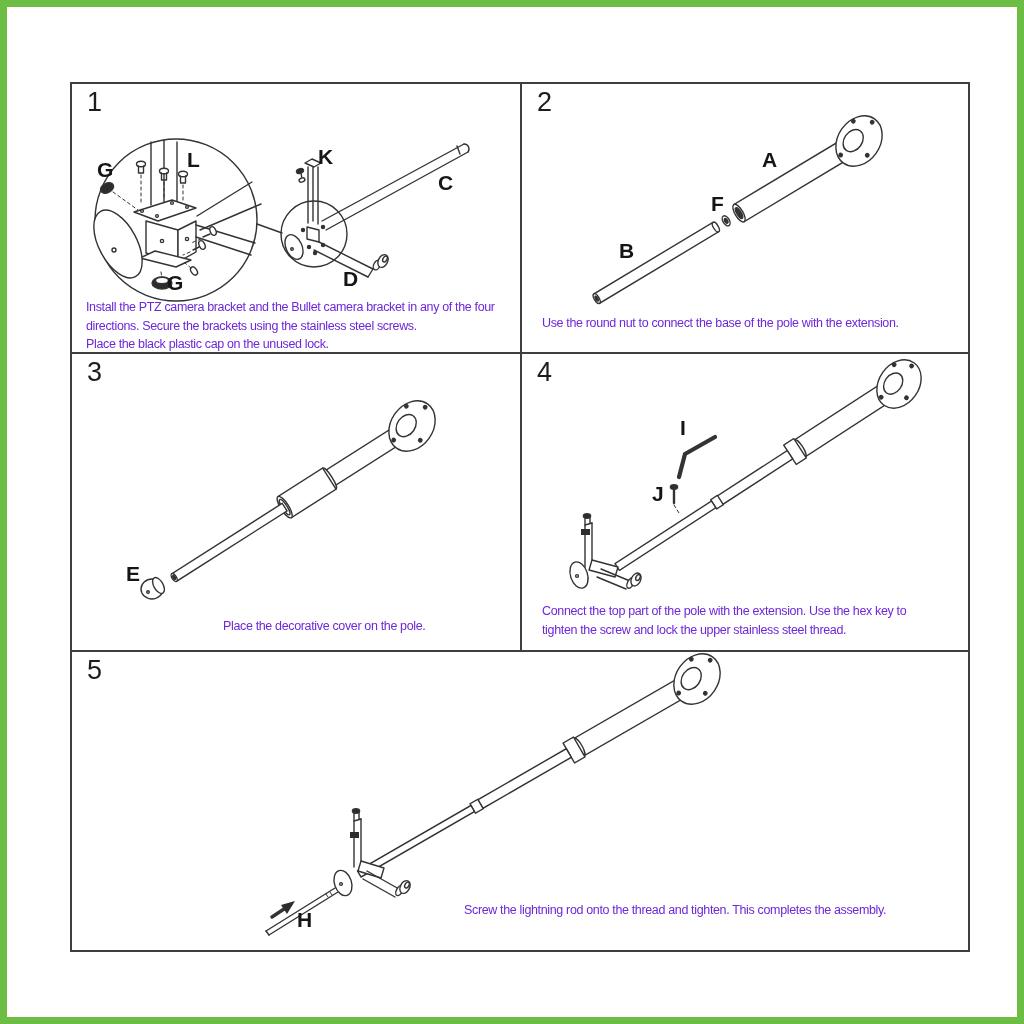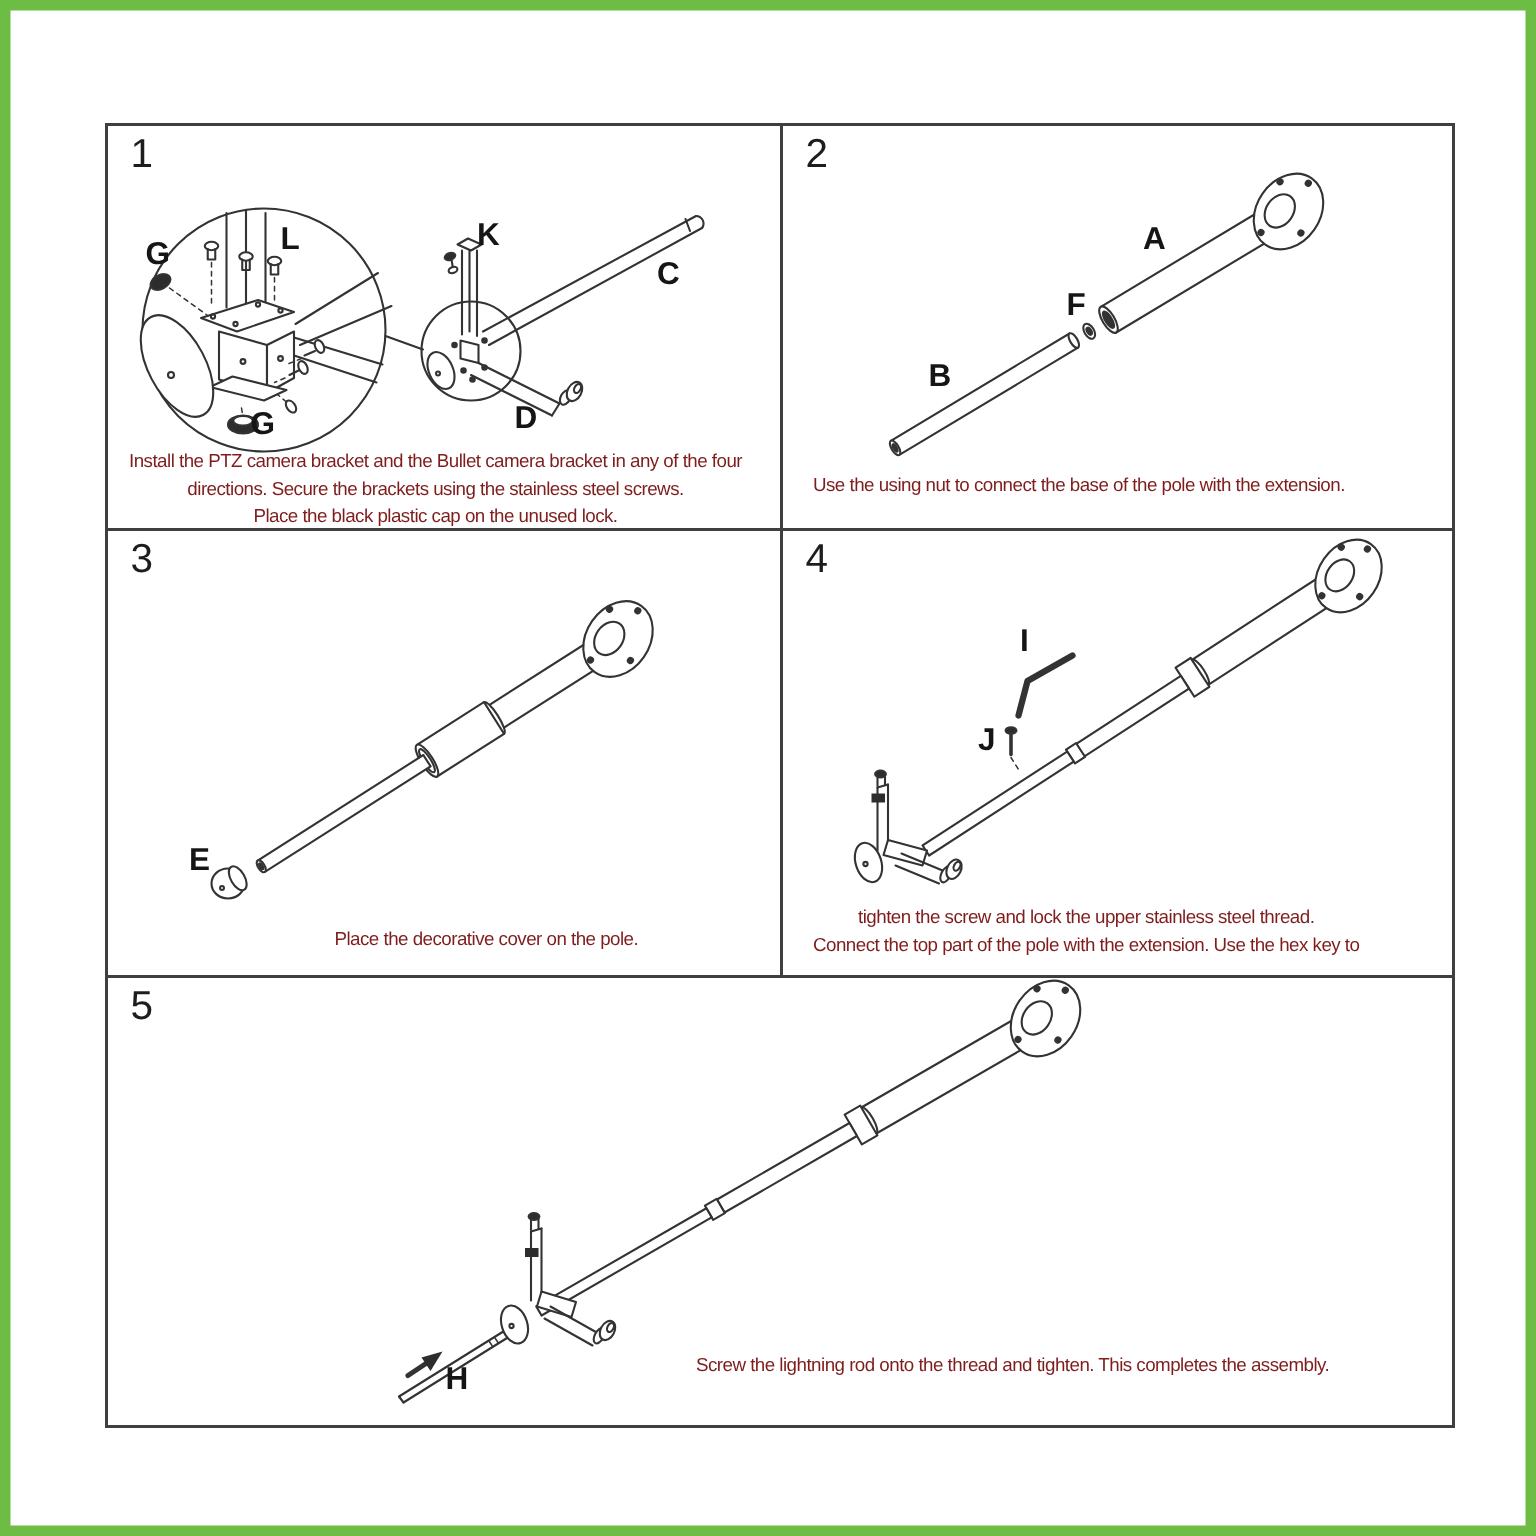--- a/index.html
+++ b/index.html
@@ -8,22 +8,22 @@
         font-family:"Liberation Sans",sans-serif;}
   .grid{position:absolute;left:63px;top:75px;width:900px;height:870px;
         box-sizing:border-box;border:2px solid #3f3f3f;
         display:grid;grid-template-columns:450px 1fr;grid-template-rows:270px 298px 1fr;}
   .panel{position:relative;box-sizing:border-box;overflow:hidden;}
   .panel.bR{border-right:2px solid #3f3f3f;}
   .panel.bB{border-bottom:2px solid #3f3f3f;}
   .p5{grid-column:1 / span 2;}
   .step-num{position:absolute;left:15px;top:4px;font-size:27px;color:#1d1d1d;line-height:1.1;}
   .plabel{position:absolute;font-size:21px;font-weight:700;color:#151515;line-height:1;letter-spacing:-0.5px;}
-  .caption{position:absolute;font-size:12.5px;letter-spacing:-0.35px;color:#7f1d1d;
-           line-height:18.5px;white-space:nowrap;text-align:center;}
+  .caption{position:absolute;font-size:12.5px;letter-spacing:-0.35px;color:#6d28d9;
+           line-height:18.5px;white-space:nowrap;}
   svg.art{position:absolute;left:0;top:0;}
 </style>
 </head>
 <body>
 
 <div class="page">
   <div class="grid">
 
     <section class="panel bR bB">
       <div class="step-num">1</div>
@@ -151,21 +151,21 @@
             <circle cx="352" cy="64" r="1.7" fill="#333"></circle>
             <circle cx="330" cy="79" r="1.7" fill="#333"></circle>
             <circle cx="321" cy="44" r="1.7" fill="#333"></circle>
           </g>
         </g>
       </svg>
       <span class="plabel" style="left:240px;top:65px">A</span>
       <span class="plabel" style="left:189px;top:109px">F</span>
       <span class="plabel" style="left:97px;top:156px">B</span>
       <div class="caption" style="left:20px;top:230px">
-        <div>Use the using nut to connect the base of the pole with the extension.</div>
+        <div>Use the round nut to connect the base of the pole with the extension.</div>
       </div>
     </section>
 
     <section class="panel bR bB">
       <div class="step-num">3</div>
       <svg class="art" width="448" height="296" viewBox="0 0 448 296">
         <g stroke="#333" stroke-width="1.4" fill="none" stroke-linecap="round" stroke-linejoin="round">
           <g transform="translate(340,72) rotate(147.5)">
             <rect x="16" y="-9" width="82" height="18" fill="#fff"></rect>
             <ellipse cx="98" cy="0" rx="3" ry="12.5" fill="#fff"></ellipse>
@@ -234,22 +234,22 @@
           <path d="M193,83 L163,100 L157,123" stroke-width="4.2"></path>
 
           <ellipse cx="152" cy="133" rx="3.6" ry="2.2" fill="#2d2d2d"></ellipse>
           <path d="M152,135 L152,149" stroke-width="2.4"></path>
           <path d="M152,151 L157,159" stroke-dasharray="3 3" stroke-width="1"></path>
         </g>
       </svg>
       <span class="plabel" style="left:158px;top:63px">I</span>
       <span class="plabel" style="left:130px;top:129px">J</span>
       <div class="caption" style="left:20px;top:248px">
+        <div>Connect the top part of the pole with the extension. Use the hex key to</div>
         <div>tighten the screw and lock the upper stainless steel thread.</div>
-        <div>Connect the top part of the pole with the extension. Use the hex key to</div>
       </div>
     </section>
 
     <section class="panel p5">
       <div class="step-num">5</div>
       <svg class="art" width="896" height="296" viewBox="0 0 896 296">
         <g stroke="#333" stroke-width="1.4" fill="none" stroke-linecap="round" stroke-linejoin="round">
 
           <path d="M263,236 L194,279"></path>
             <path d="M266,240 L197,283"></path>

